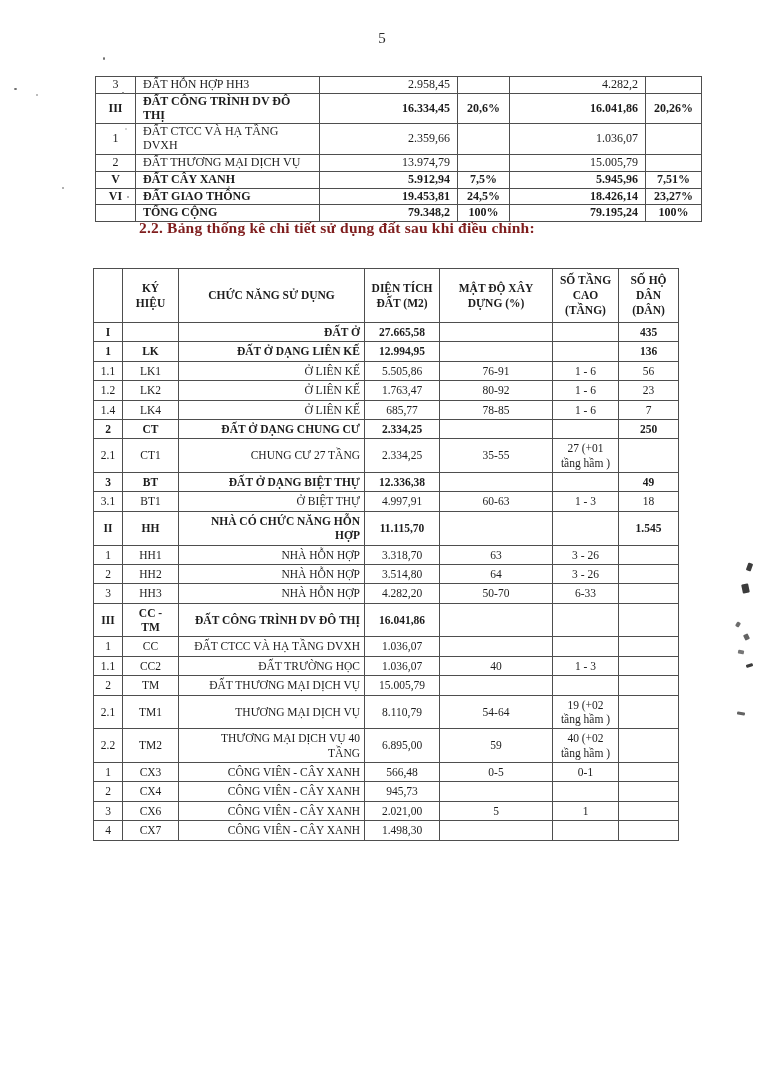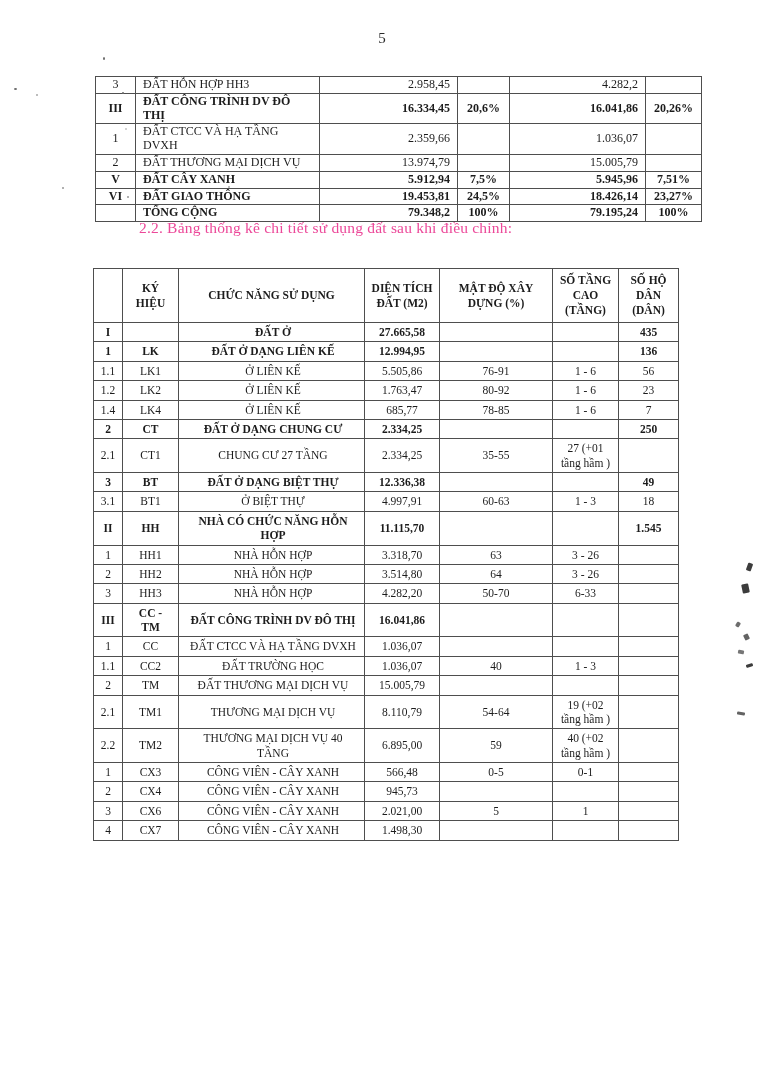--- a/index.html
+++ b/index.html
@@ -11,21 +11,21 @@
     color:#1c1c1c;
     position:relative;
     overflow:hidden;
   }
   .page-number {
     position:absolute; top:30px; left:0; width:764px;
     text-align:center; font-size:15px; color:#2a2a2a;
   }
   .section-heading {
     position:absolute; left:139px; top:219px;
-    font-size:15.5px; font-weight:normal; color:#ec4899;
+    font-size:15.5px; font-weight:bold; color:#7f1d1d;
     letter-spacing:0.2px;
   }
   table {
     border-collapse:collapse; table-layout:fixed;
     position:absolute; background:transparent;
   }
   td, th {
     border:1px solid #4e4e4e;
     overflow:hidden;
     vertical-align:middle;
@@ -39,21 +39,21 @@
   .top-table .c-area { text-align:right; padding-right:7px; }
   .top-table .c-pct  { text-align:center; }
   .top-table tr.b td { font-weight:bold; }
   
   .main-table { left:93px; top:248px; width:585px; font-size:11.5px;margin-top:20px; }
   .main-table th {
     height:54px; padding:2px 3px; font-size:11.5px; font-weight:bold;
     text-align:center; line-height:1.3;
   }
   .main-table td { height:18px; padding:2px 4px; line-height:1.25; text-align:center; }
-  .main-table .c-label { text-align:center; padding-left:7px;font-family:Liberation Serif, serif; }
+  .main-table .c-label { text-align:right; padding-left:7px;font-family:Liberation Serif, serif; }
   .main-table tr.b td { font-weight:bold; }
   .main-table td.code { font-weight:normal; }
   
   .speck { position:absolute; background:#6a6a6a; border-radius:50%; }
   .mark  { position:absolute; background:#3c3c3c; border-radius:1px; }
 </style>
 </head>
 <body>
 
 <div class="page-number">5</div>

